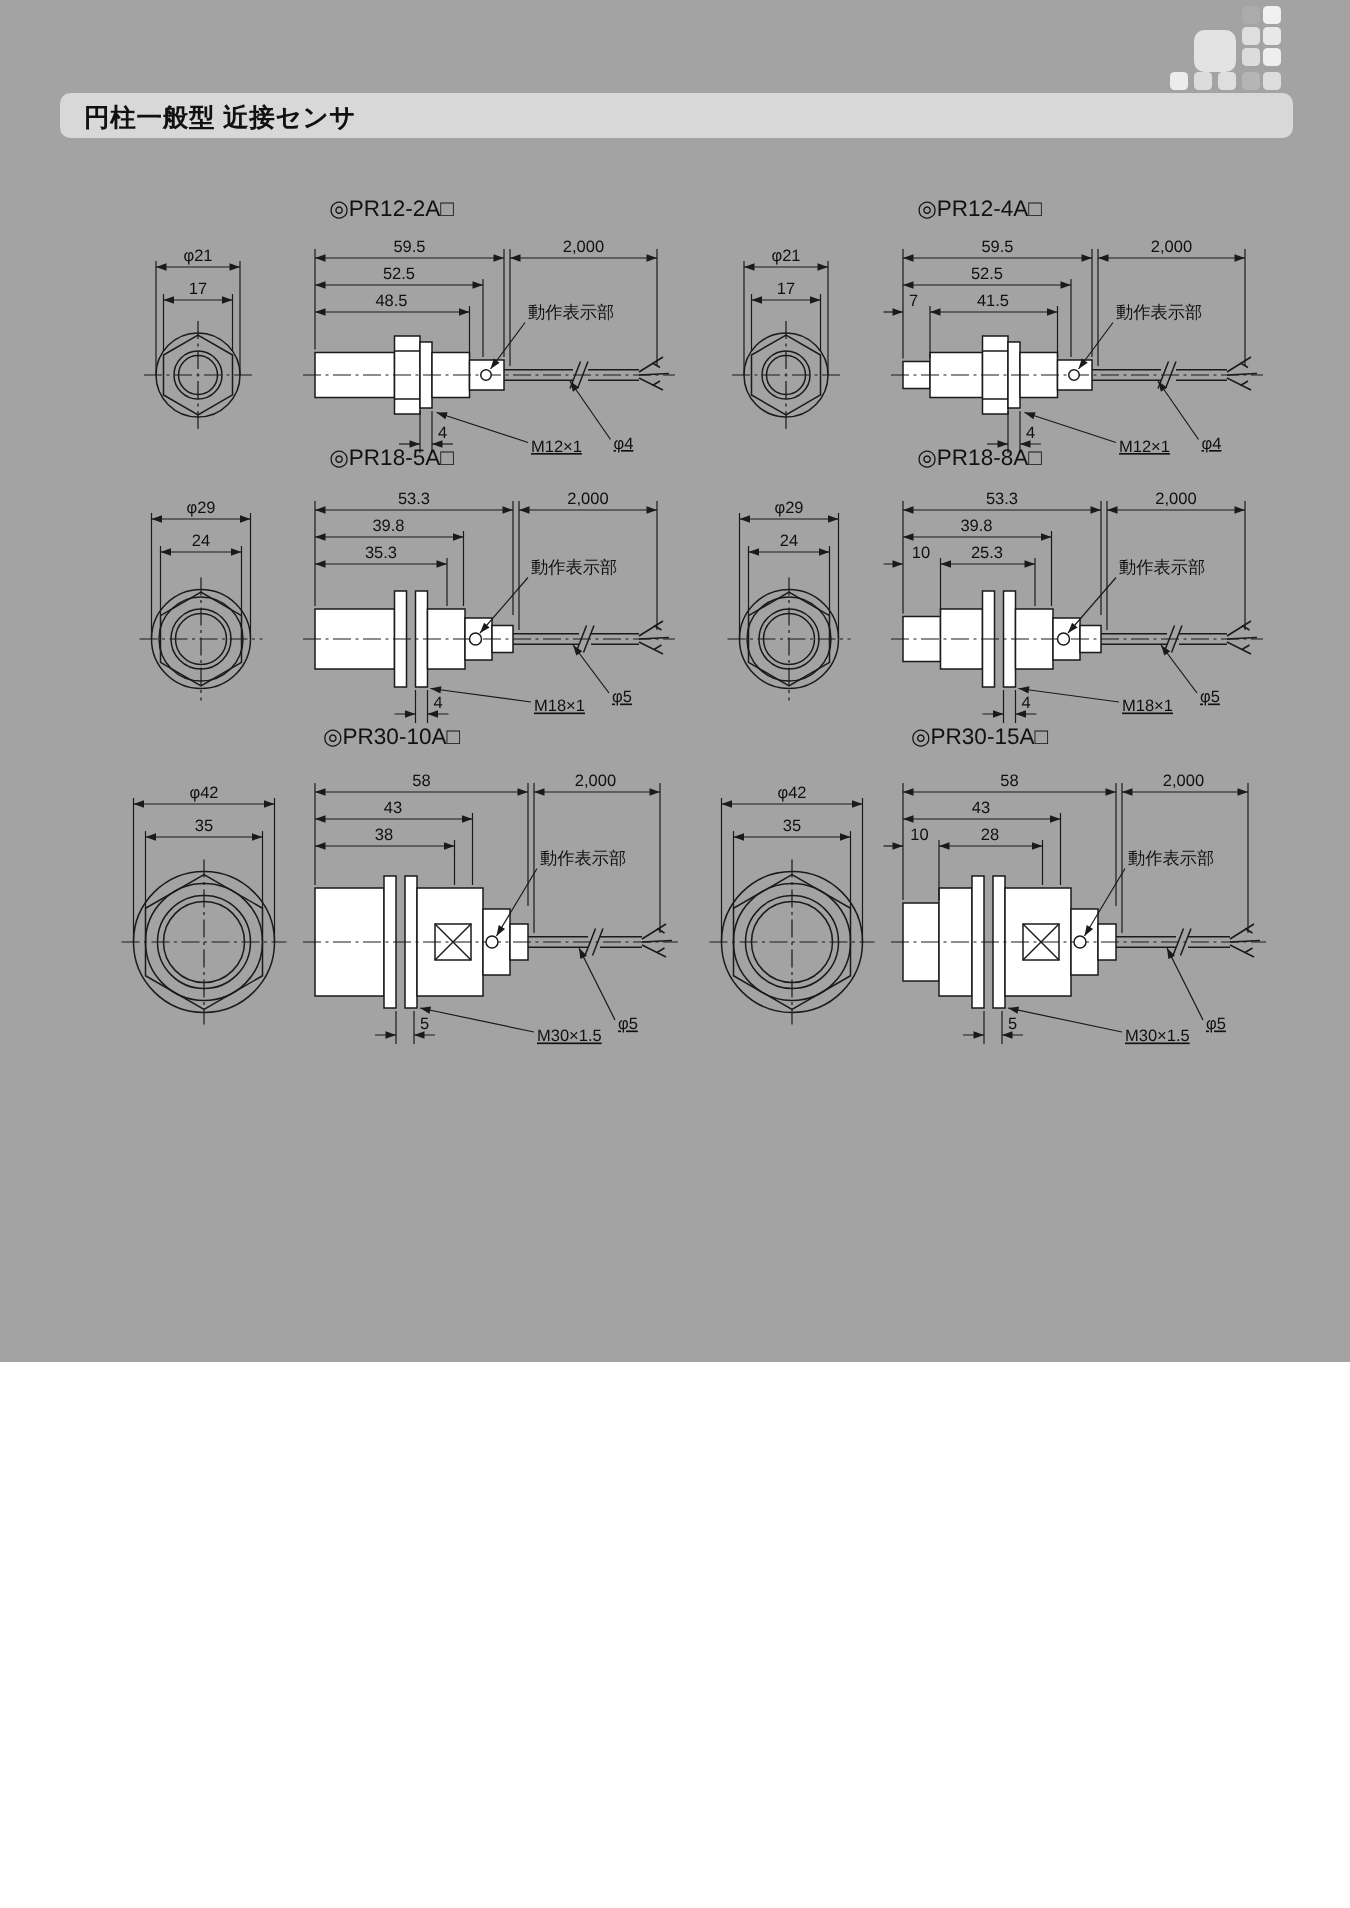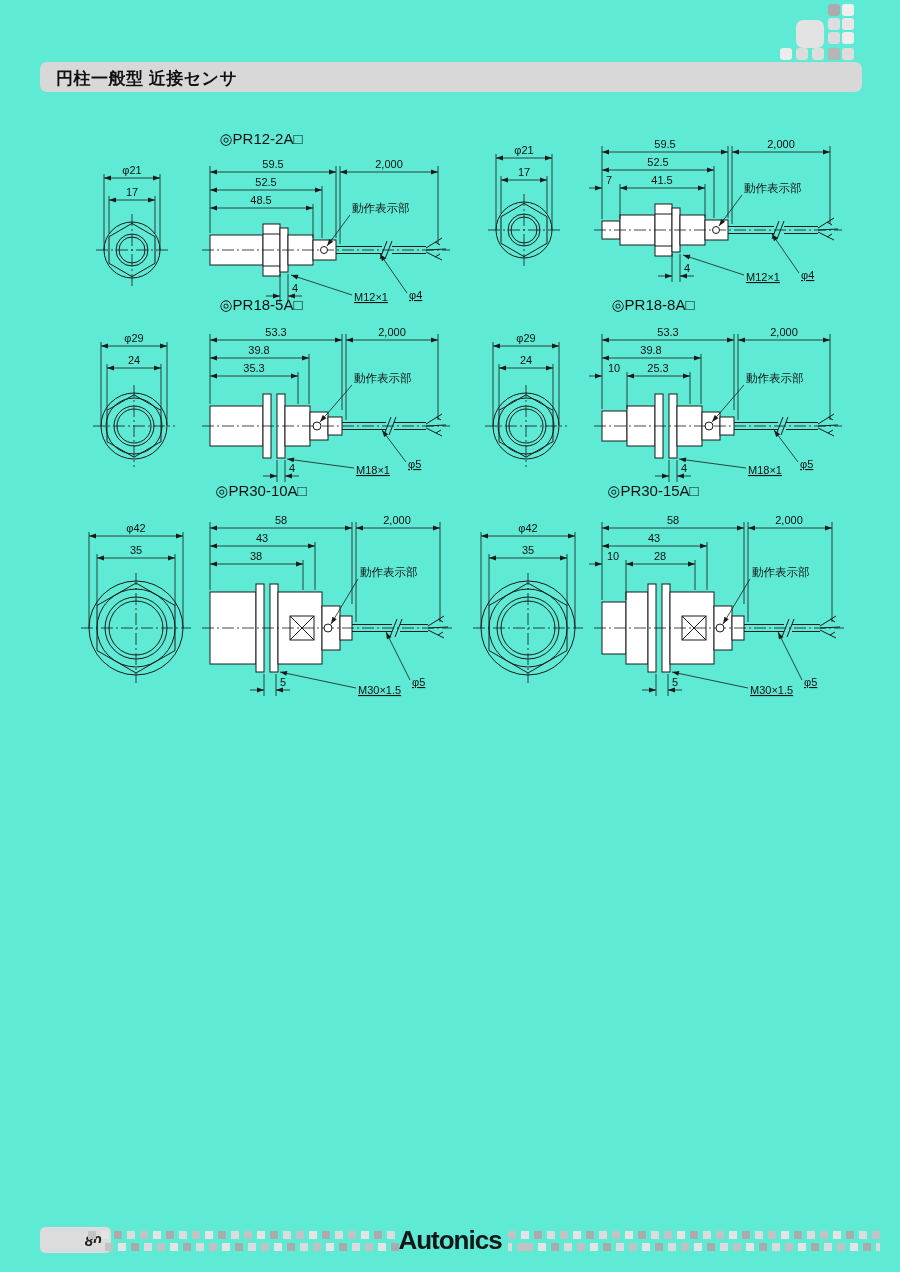--- a/index.html
+++ b/index.html
@@ -1,16 +1,16 @@
 <!DOCTYPE html>
 <html><head>
 <meta charset="utf-8">
 <style>
   html,body{margin:0;padding:0;background:#fff;}
-  .page{position:relative;width:900px;height:1272px;background:#5eead4;
+  .page{position:relative;width:900px;height:908px;background:#a3a3a3;
         font-family:"Liberation Sans",sans-serif;overflow:hidden;}
 
   
   .header-bar{position:absolute;left:40px;top:62px;width:822px;height:30px;
               background:#d8d8d8;border-radius:7px;}
   .header-title{position:absolute;left:16px;top:5px;font-size:17px;font-weight:bold;
                 color:#111;letter-spacing:.5px;white-space:nowrap;}
   .sq{position:absolute;border-radius:3px;}
   .sq.big{border-radius:7px;}
 
@@ -151,20 +151,21 @@
         <text class="jp" x="292" y="62">動作表示部</text>
         <line class="ext" x1="292" y1="145" x2="231" y2="125" marker-end="url(#ah)"></line>
         <text class="ul" x="294" y="151">M12×1</text>
         <line class="ext" x1="347" y1="143" x2="320" y2="104" marker-end="url(#ah)"></line>
         <text class="ul" x="349" y="149">φ4</text>
       </g>
     </svg>
   </section>
 
   <section class="panel" style="left:452px;top:130px">
+    <div class="panel-title">◎PR12-4A□</div>
     <svg width="395" height="160" viewBox="0 0 395 160">
       <g>
         <circle class="ln" cx="72" cy="100" r="28"></circle>
         <polygon class="ln" points="95,113.3 72,126.6 49,113.3 49,86.7 72,73.4 95,86.7"></polygon>
         <circle class="ln" cx="72" cy="100" r="16"></circle>
         <circle class="ln" cx="72" cy="100" r="13"></circle>
         <line class="cl" x1="36" y1="100" x2="108" y2="100"></line>
         <line class="cl" x1="72" y1="64" x2="72" y2="136"></line>
         <line class="ext" x1="44" y1="24" x2="44" y2="100"></line>
           <line class="ext" x1="100" y1="24" x2="100" y2="100"></line>

